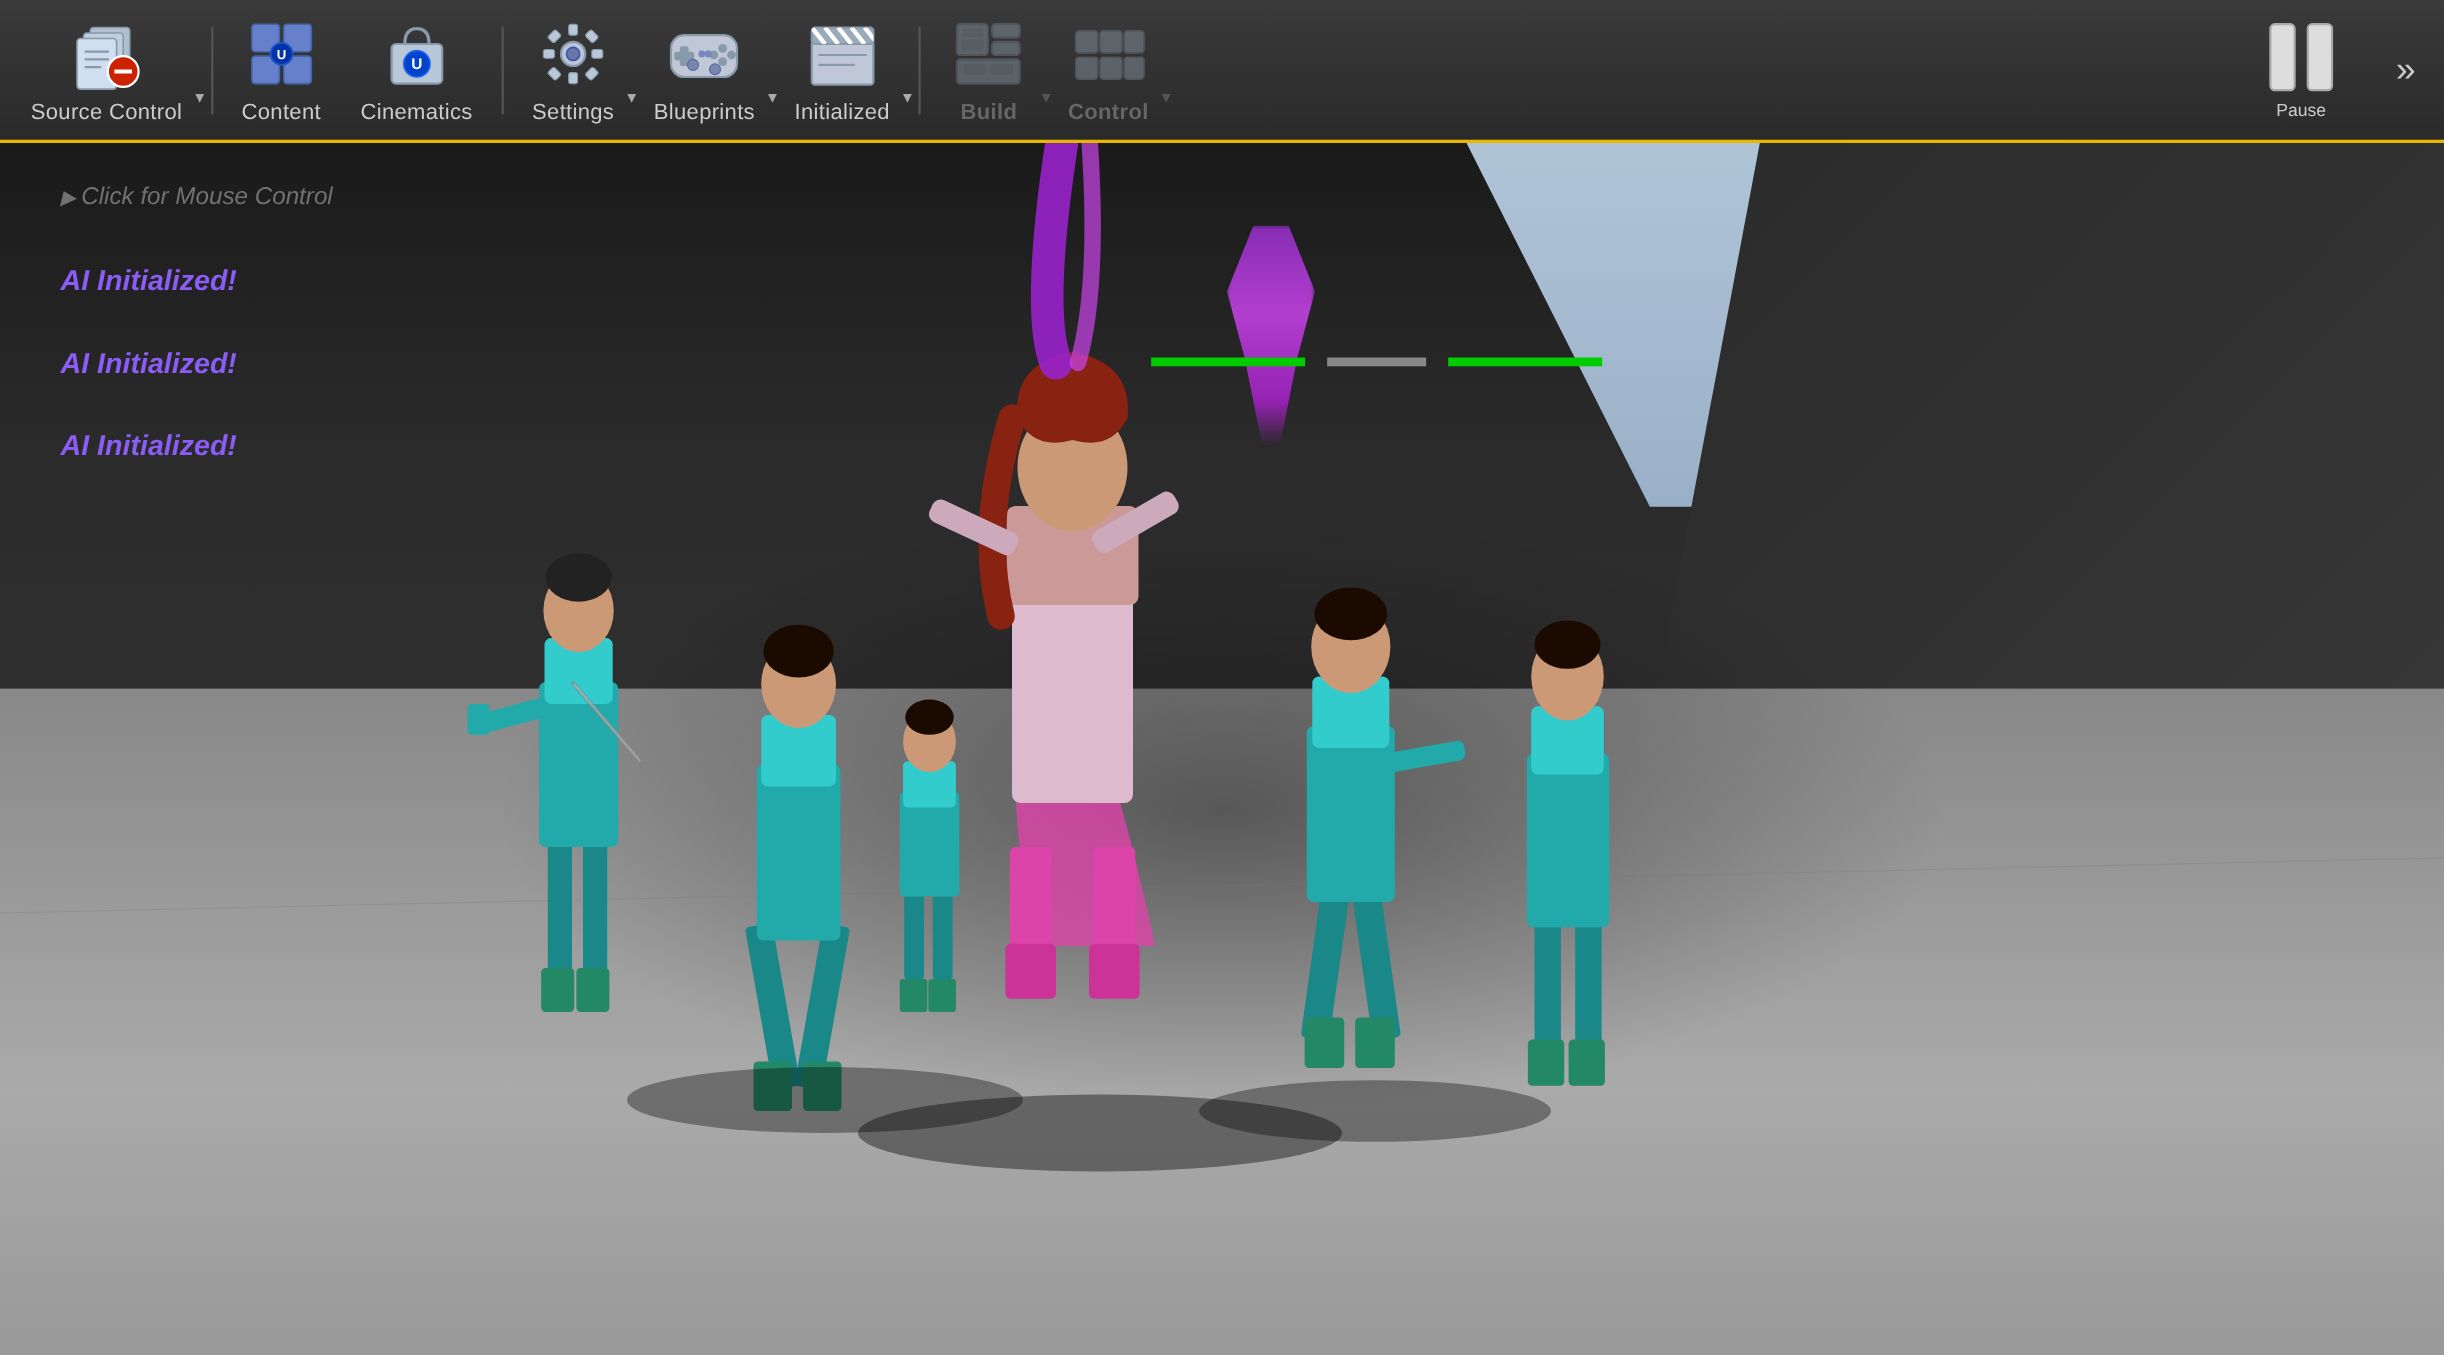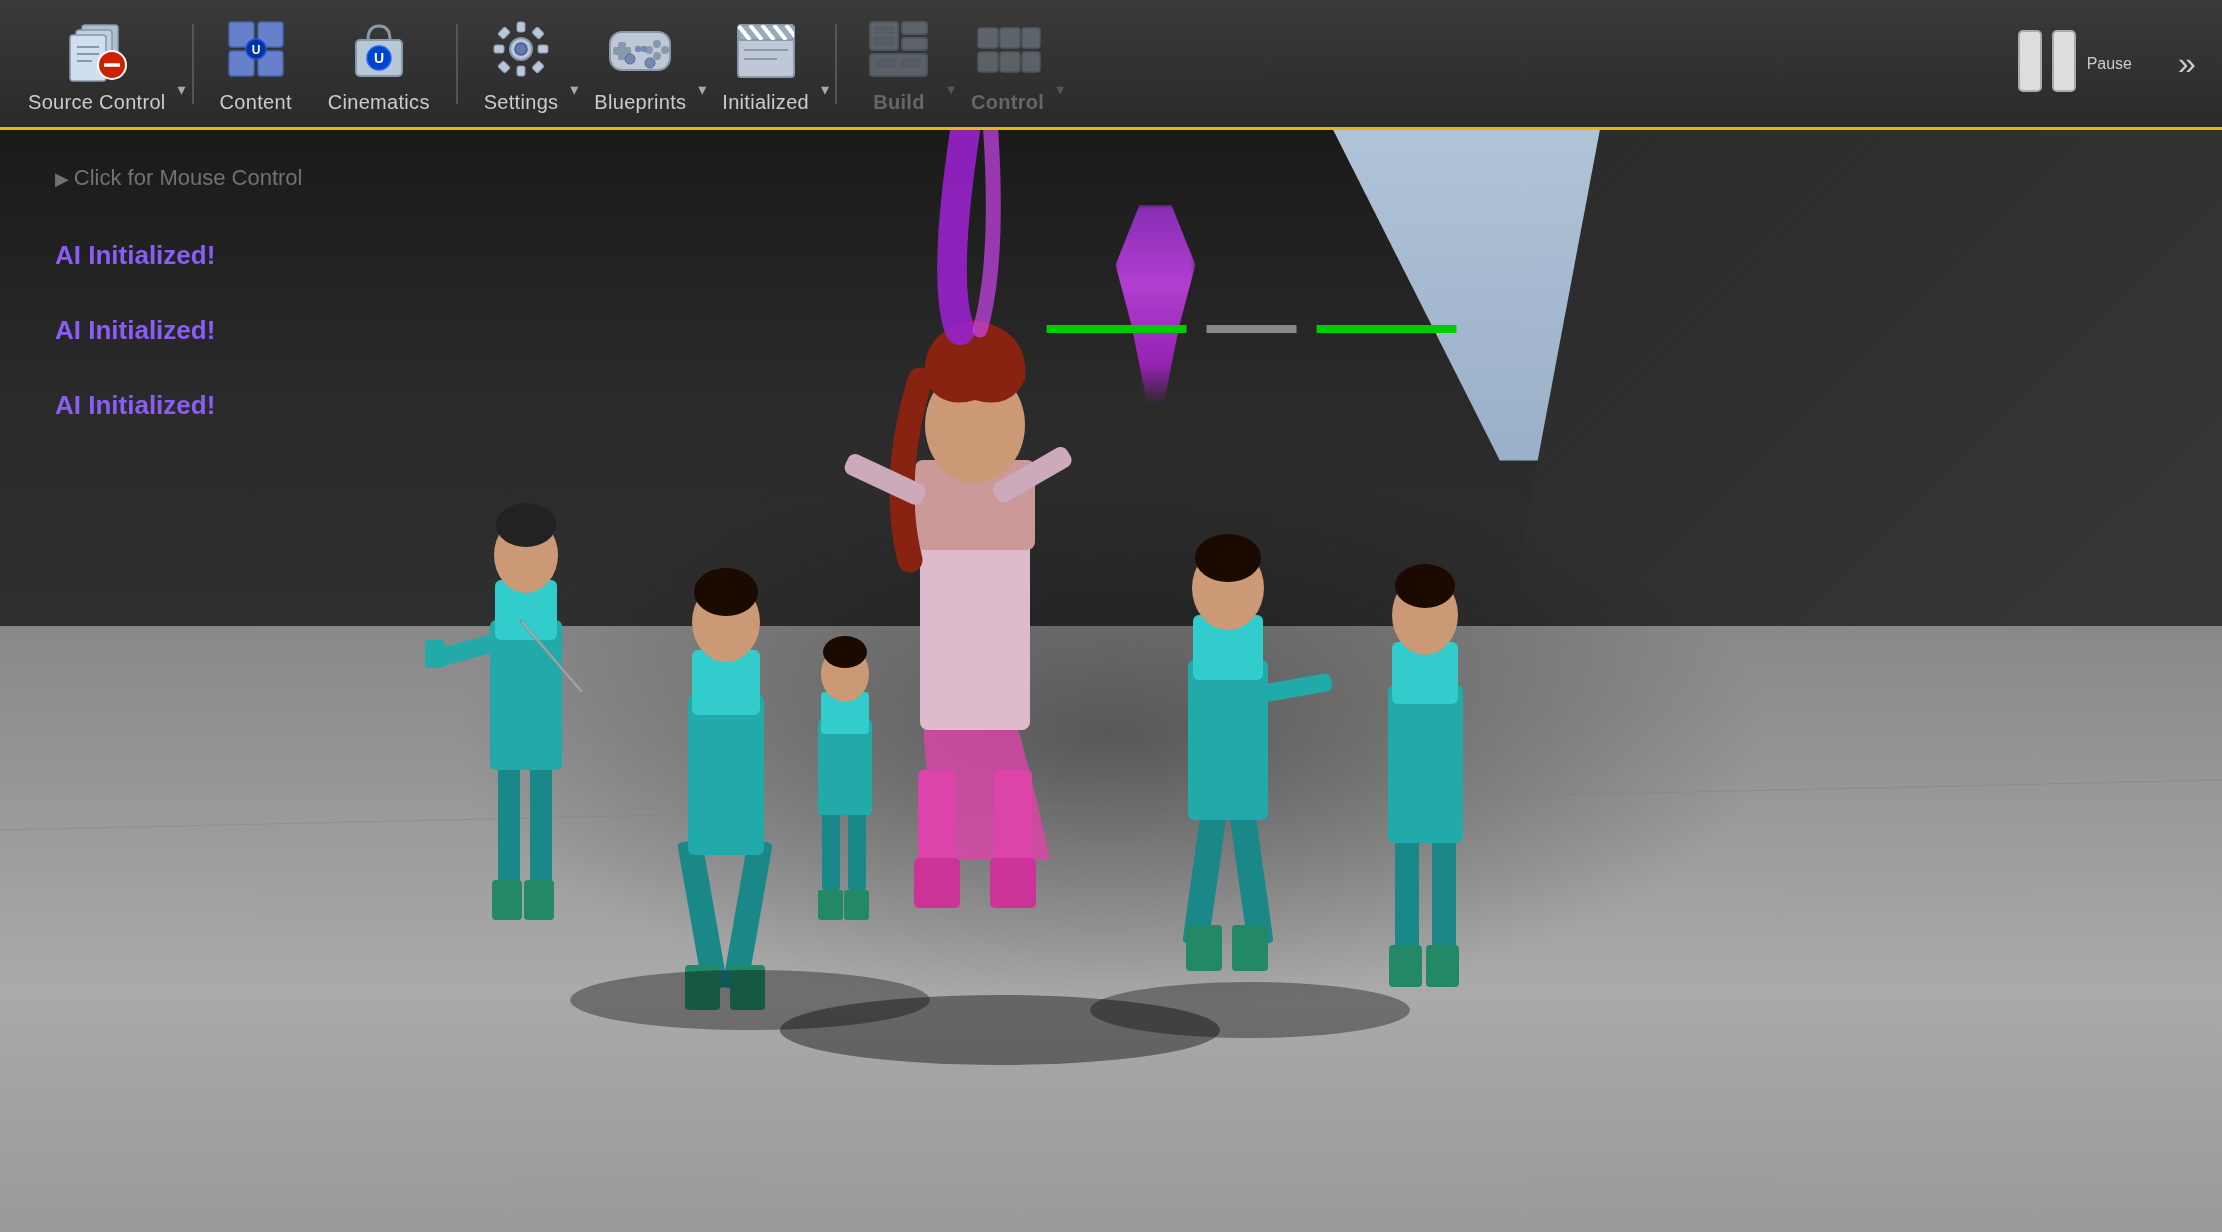--- a/index.html
+++ b/index.html
@@ -72,21 +72,21 @@
     .dropdown-arrow {
       position: absolute;
       right: -2px;
       bottom: 28px;
       color: #aaa;
       font-size: 16px;
     }
 
     .pause-btn {
       display: flex;
-      flex-direction: row;
+      flex-direction: column;
       align-items: center;
       justify-content: center;
       padding: 20px 30px;
       cursor: pointer;
       height: 100%;
       color: #cccccc;
     }
 
     .pause-btn .icon-area {
       width: 80px;
@@ -107,20 +107,21 @@
       color: #cccccc;
       font-size: 32px;
     }
 
     
     #viewport {
       width: 100%;
       height: calc(1232px - 130px);
       position: relative;
       overflow: hidden;
+      font-style: italic;
     }
 
     
     .wall-back {
       position: absolute;
       top: 0; left: 0;
       width: 100%;
       height: 60%;
       background: linear-gradient(180deg, #1a1a1a 0%, #2a2a2a 40%, #333 100%);
     }

